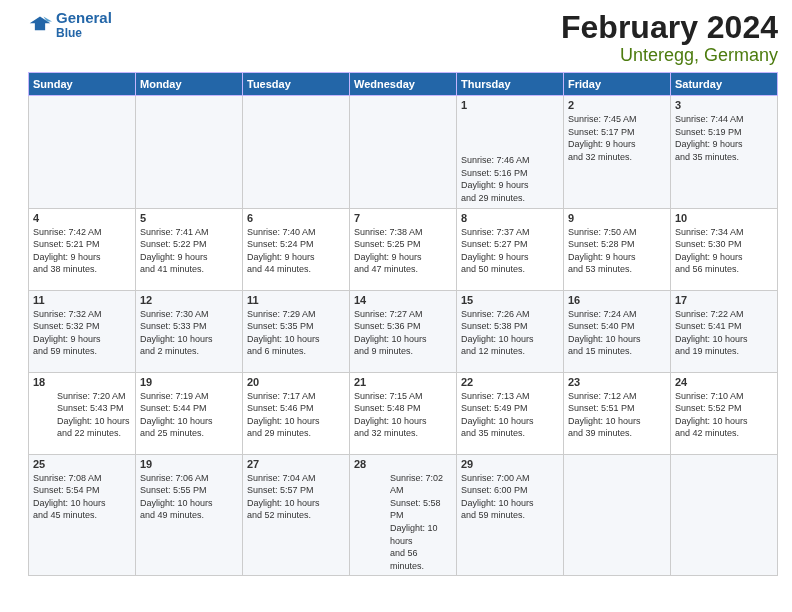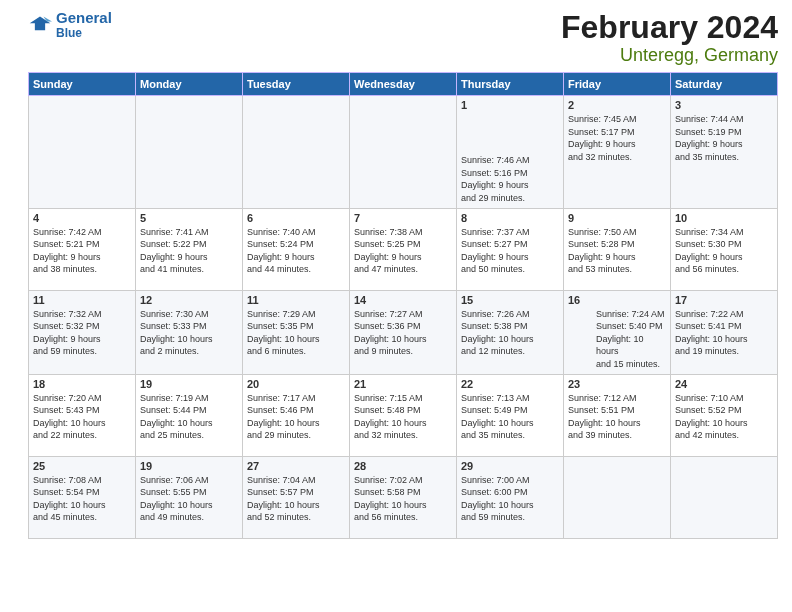--- a/index.html
+++ b/index.html
@@ -226,37 +226,37 @@
           </td>
           <td>
             <span class="day-number">15</span>
             <div class="day-info" style="white-space: pre-line;">Sunrise: 7:26 AM
 Sunset: 5:38 PM
 Daylight: 10 hours
 and 12 minutes.</div>
           </td>
           <td>
             <span class="day-number">16</span>
-            <div class="day-info" style="white-space: pre-line; margin-left: 28px;">Sunrise: 7:24 AM
+            <div class="day-info" style="white-space: pre-line;">Sunrise: 7:24 AM
 Sunset: 5:40 PM
 Daylight: 10 hours
 and 15 minutes.</div>
           </td>
           <td>
             <span class="day-number">17</span>
             <div class="day-info" style="white-space: pre-line;">Sunrise: 7:22 AM
 Sunset: 5:41 PM
 Daylight: 10 hours
 and 19 minutes.</div>
           </td>
         </tr>
         <tr>
           <td>
             <span class="day-number">18</span>
-            <div class="day-info" style="white-space: pre-line;">Sunrise: 7:20 AM
+            <div class="day-info" style="white-space: pre-line; margin-left: 24px;">Sunrise: 7:20 AM
 Sunset: 5:43 PM
 Daylight: 10 hours
 and 22 minutes.</div>
           </td>
           <td>
             <span class="day-number">19</span>
             <div class="day-info" style="white-space: pre-line;">Sunrise: 7:19 AM
 Sunset: 5:44 PM
 Daylight: 10 hours
 and 25 minutes.</div>
@@ -314,21 +314,21 @@
           </td>
           <td>
             <span class="day-number">27</span>
             <div class="day-info" style="white-space: pre-line;">Sunrise: 7:04 AM
 Sunset: 5:57 PM
 Daylight: 10 hours
 and 52 minutes.</div>
           </td>
           <td>
             <span class="day-number">28</span>
-            <div class="day-info" style="white-space: pre-line;">Sunrise: 7:02 AM
+            <div class="day-info" style="white-space: pre-line; margin-left: 36px;">Sunrise: 7:02 AM
 Sunset: 5:58 PM
 Daylight: 10 hours
 and 56 minutes.</div>
           </td>
           <td>
             <span class="day-number">29</span>
             <div class="day-info" style="white-space: pre-line;">Sunrise: 7:00 AM
 Sunset: 6:00 PM
 Daylight: 10 hours
 and 59 minutes.</div>

